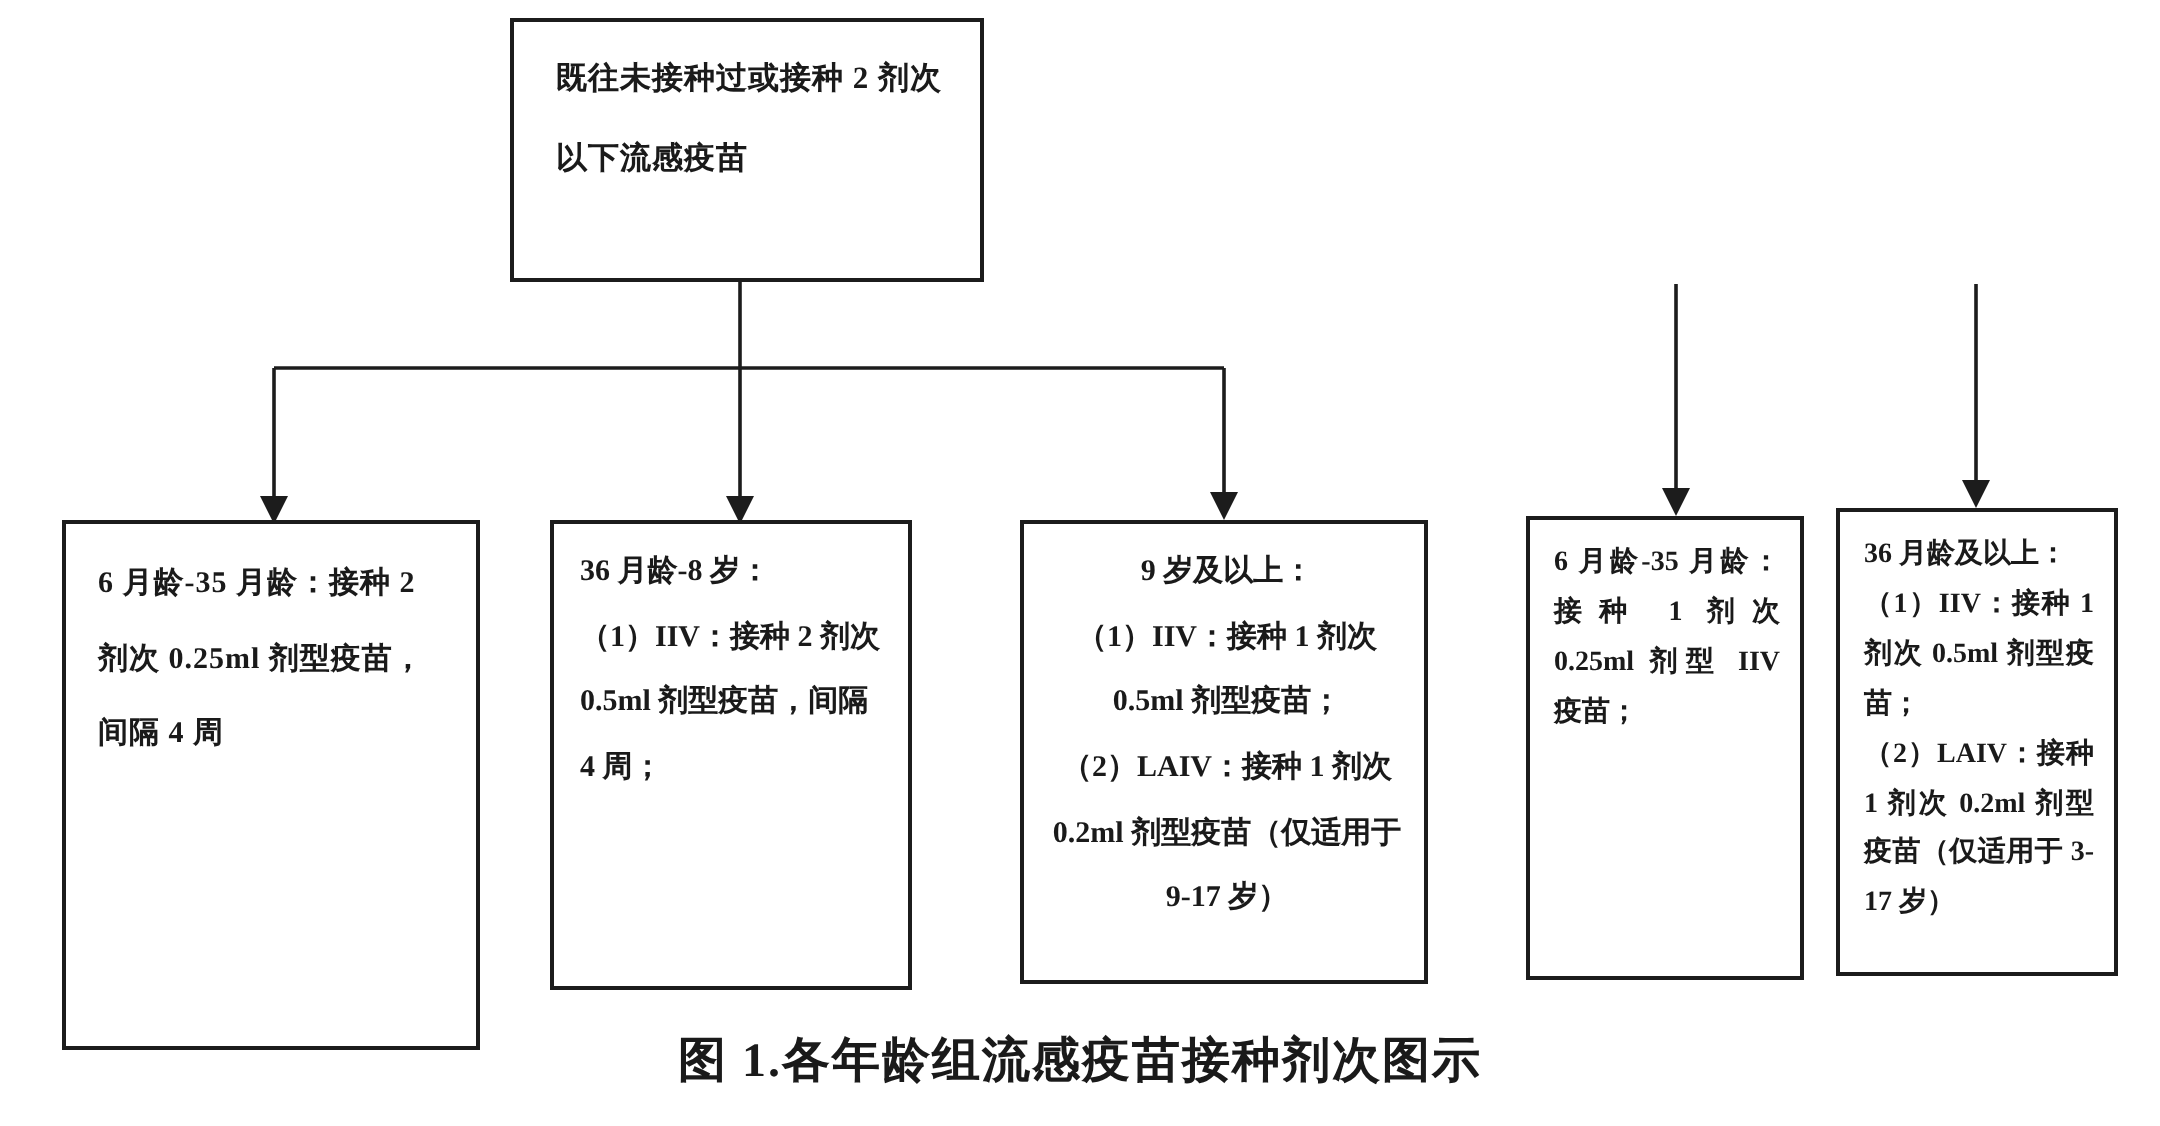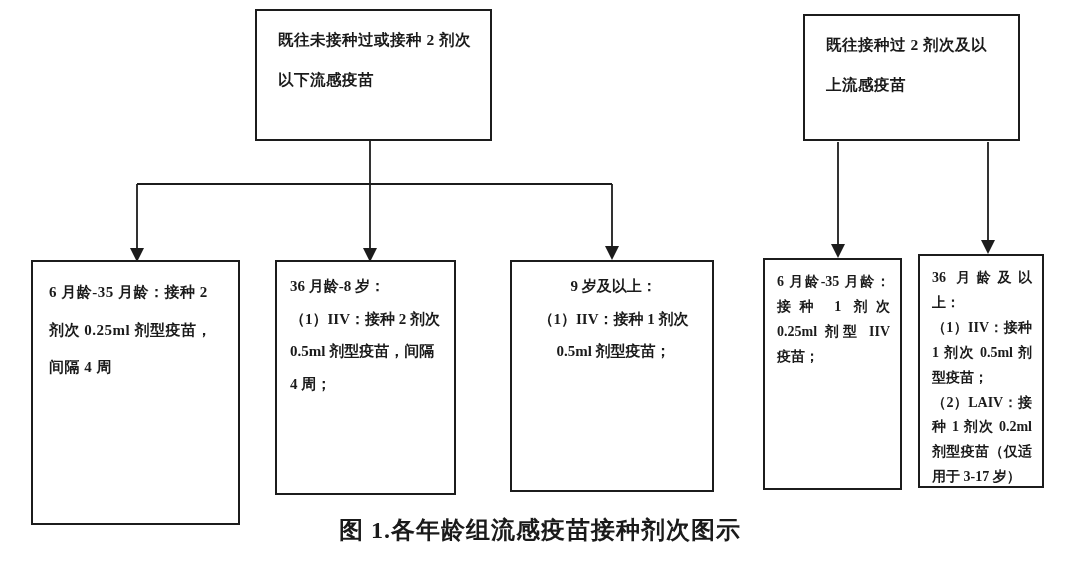--- a/index.html
+++ b/index.html
@@ -93,43 +93,41 @@
       <polygon points="605,246 619,246 612,260"></polygon>
       <polygon points="831,244 845,244 838,258"></polygon>
       <polygon points="981,240 995,240 988,254"></polygon>
     </g>
   </svg>
 
   <div class="node top-box" style="left:255px; top:9px; width:237px; height:132px;">
     <p>既往未接种过或接种 2 剂次以下流感疫苗</p>
   </div>
 
-  <div class="node top-box" style="left:803px; top:14px; width:217px; height:127px;">
-    <p>既往接种过 2 剂次及以上流感疫苗</p>
-  </div>
 
   <div class="node leaf-box leaf-wide" style="left:31px; top:260px; width:209px; height:265px;">
     <p>6 月龄-35 月龄：接种 2 剂次 0.25ml 剂型疫苗，间隔 4 周</p>
   </div>
 
   <div class="node leaf-box leaf-mid" style="left:275px; top:260px; width:181px; height:235px;">
     <p>36 月龄-8 岁：</p>
     <p>（1）IIV：接种 2 剂次 0.5ml 剂型疫苗，间隔 4 周；</p>
   </div>
 
   <div class="node leaf-box leaf-mid" style="left:510px; top:260px; width:204px; height:232px;text-align:center;">
     <p>9 岁及以上：</p>
     <p>（1）IIV：接种 1 剂次 0.5ml 剂型疫苗；</p>
+    <p>（2）LAIV：接种 1 剂次 0.2ml 剂型疫苗（仅适用于 9-17 岁）</p>
   </div>
 
   <div class="node leaf-box leaf-narrow" style="left:763px; top:258px; width:139px; height:232px;">
     <p>6 月龄-35 月龄：接种 1 剂次 0.25ml 剂型 IIV 疫苗；</p>
   </div>
 
-  <div class="node leaf-box leaf-narrow" style="left:918px; top:254px; width:126px; height:234px;">
+  <div class="node leaf-box leaf-narrow" style="left:918px; top:254px; width:141px; height:234px;">
     <p>36 月龄及以上：</p>
     <p>（1）IIV：接种 1 剂次 0.5ml 剂型疫苗；</p>
     <p>（2）LAIV：接种 1 剂次 0.2ml 剂型疫苗（仅适用于 3-17 岁）</p>
   </div>
 
   <div class="caption">
     <span class="cap-label">图 1.</span><span>各年龄组流感疫苗接种剂次图示</span>
   </div>
 
 </div>

